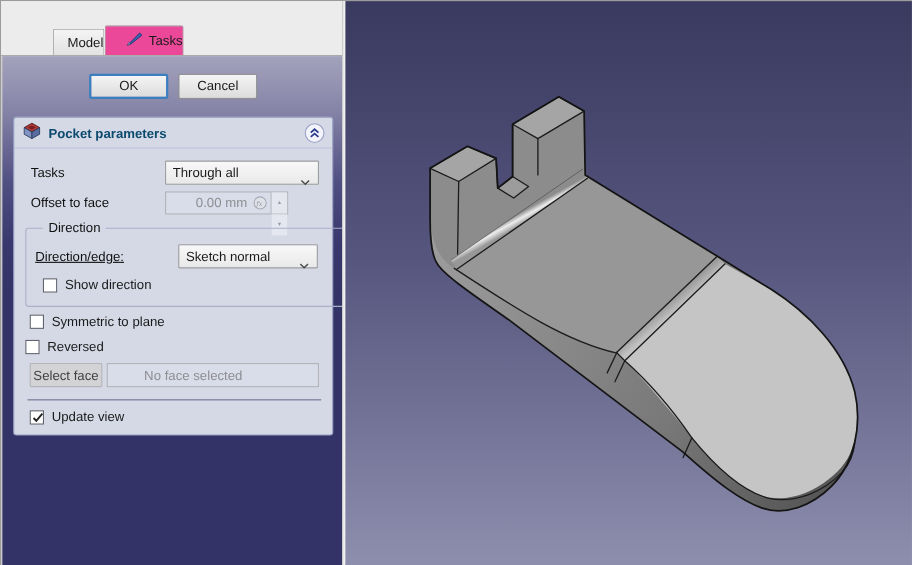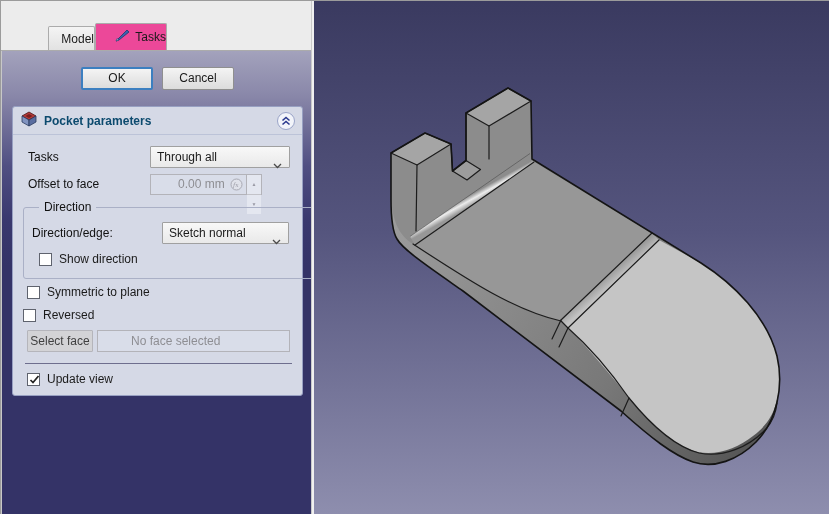--- a/index.html
+++ b/index.html
@@ -150,21 +150,21 @@
             </svg>
           </span>
           <span class="arrows">
             <div class="up">▲</div>
             <div class="down">▼</div>
           </span>
         </div>
 
         <div class="groupbox">
           <span class="legend">Direction</span>
-          <span class="lbl" style="left:8px; top:18px;">Direction/edge:</span>
+          <span class="lbl" style="left:8px; top:18px;text-decoration:underline;">Direction/edge:</span>
           <div class="combo" style="left:138px; top:14px; width:127px;">
             <span>Sketch normal</span>
             <span class="chev">
               <svg width="9" height="6" viewBox="0 0 9 6">
                   <polyline points="1,1 4.5,4.5 8,1" fill="none" stroke="#4a4a4a" stroke-width="1.3"></polyline>
                 </svg>
             </span>
           </div>
           <div class="cbrow" style="left:15px; top:44px;">
             <span class="checkbox">

